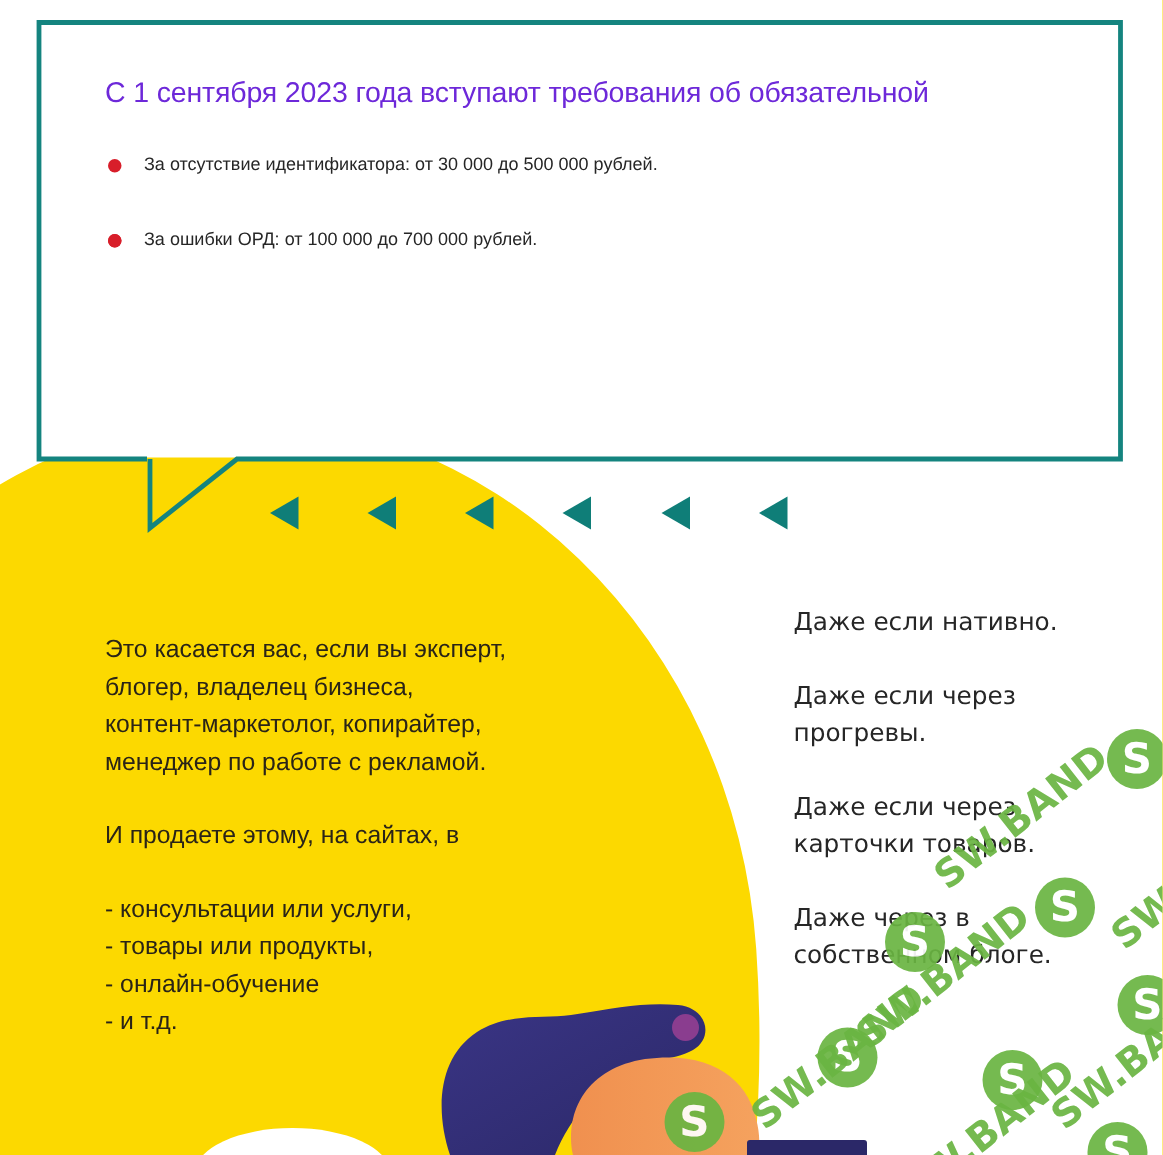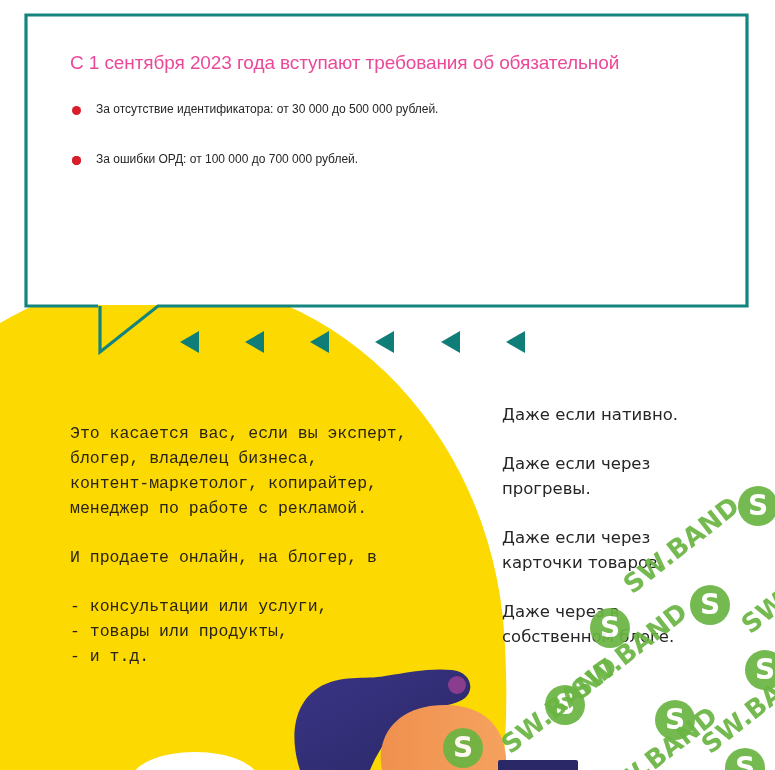--- a/index.html
+++ b/index.html
@@ -24,47 +24,47 @@
     width: 130px; height: 60px;
     background: #ffffff;
     border-radius: 50% 50% 0 0;
     z-index: 2;
   }
   .frame-svg { position: absolute; left: 0; top: 0; z-index: 3; }
   .notice-box {
     position: absolute; left: 70px; top: 50px; width: 660px; z-index: 4;
   }
   .notice-intro {
-    font-size: 19px; line-height: 25px; margin: 0; color: #ec4899;
+    font-size: 19px; line-height: 25px; margin: 0; color: #6d28d9;
     letter-spacing: -0.1px;
   }
   .fines-list { list-style: none; margin: 22px 0 0 0; padding: 0; }
   .fine-item {
     position: relative; padding-left: 26px; font-size: 12px; line-height: 25px;
     margin-bottom: 25px; color: #262626;
   }
   .bullet-dot {
     position: absolute; left: 2px; top: 9px; width: 9px; height: 9px;
     background: #d81e2a; border-radius: 50%;
   }
   .arrows-row { position: absolute; top: 331px; left: 0; width: 775px; height: 22px; z-index: 4; }
   .arrow-icon {
     position: absolute; top: 0; width: 0; height: 0;
     border-top: 11px solid transparent; border-bottom: 11px solid transparent;
     border-right: 19px solid #0f7e78;
   }
   .audience-block {
     position: absolute; left: 70px; top: 421px; width: 360px; z-index: 4;
-    font-family: Liberation Mono, monospace; font-size: 16.5px; line-height: 25px; color: #2a2417;
+    font-family: Liberation Sans, sans-serif; font-size: 16.5px; line-height: 25px; color: #2a2417;
   }
   .audience-block p { margin: 0 0 24px 0; }
   .audience-list { list-style: none; margin: 0; padding: 0; }
   .audience-list li { margin: 0; }
   .even-if-block {
-    position: absolute; left: 502px; top: 402px; width: 240px; z-index: 4;
+    position: absolute; left: 529px; top: 402px; width: 240px; z-index: 4;
     font-family: "DejaVu Sans", sans-serif; font-size: 16.5px; line-height: 25px; color: #262626;
   }
   .even-if-block p { margin: 0 0 24px 0; }
   .illustration { position: absolute; left: 0; top: 0; z-index: 5; }
   .watermark { position: absolute; left: 0; top: 0; z-index: 6; pointer-events: none; }
   .wm-text {
     position: absolute; font-family: "DejaVu Sans", sans-serif; font-weight: bold;
     font-size: 26px; color: #6ab542; transform: rotate(-38deg); white-space: nowrap;
     opacity: 0.92;
   }
@@ -118,25 +118,26 @@
 </div>
 
 <div class="audience-block">
   <p>
     <span>Это касается вас, если вы эксперт,</span><br>
     <span>блогер, владелец бизнеса,</span><br>
     <span>контент-маркетолог, копирайтер,</span><br>
     <span>менеджер по работе с рекламой.</span>
   </p>
   <p>
-    <span>И продаете онлайн, на блогер, в</span><br>
+    <span>И продаете этому, на сайтах, в</span><br>
   </p>
   <ul class="audience-list">
     <li>- консультации или услуги,</li>
     <li>- товары или продукты,</li>
+    <li>- онлайн-обучение</li>
     <li>- и т.д.</li>
   </ul>
 </div>
 
 <div class="even-if-block">
   <p>
     <span>Даже если нативно.</span>
   </p>
   <p>
     <span>Даже если через</span><br>

